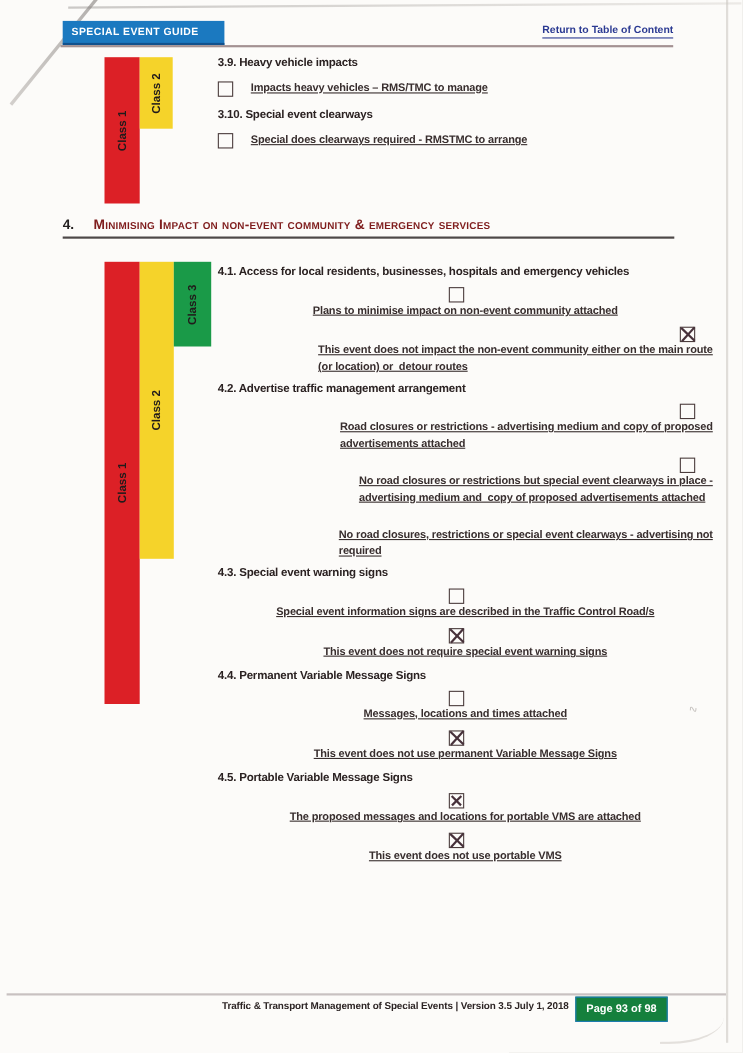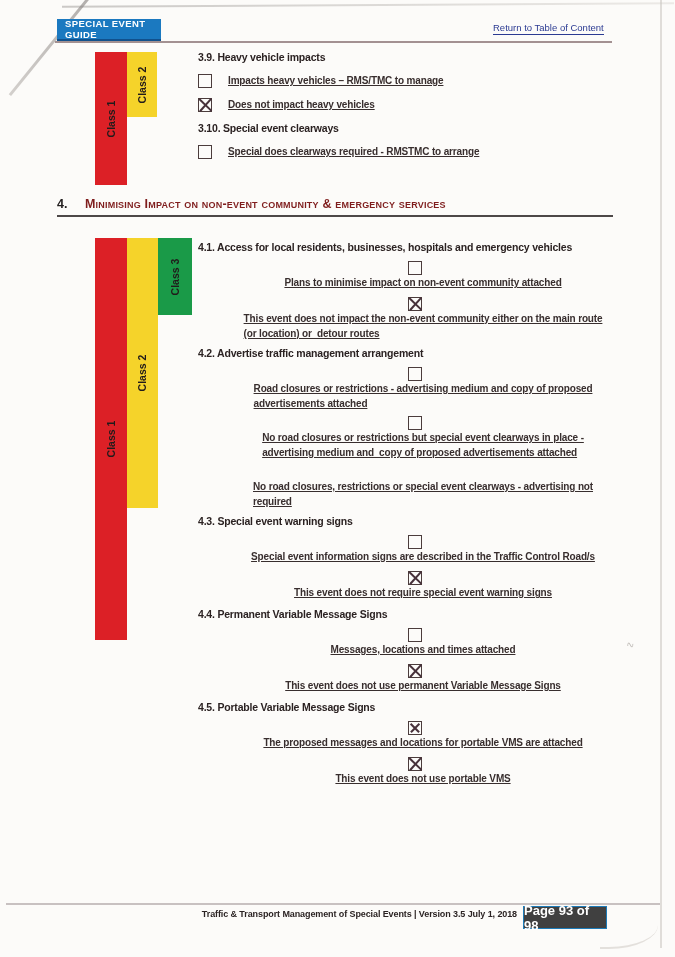--- a/index.html
+++ b/index.html
@@ -15,29 +15,29 @@
   .edge-corner{position:absolute;left:-14px;top:44px;width:128px;height:2.5px;
     background:linear-gradient(90deg,#b7b2ae,#807b78);transform:rotate(-51deg);opacity:.6;}
   .edge-right{position:absolute;left:660px;top:0;width:2px;height:948px;background:#c9c4bf;opacity:.55;}
   .edge-bottom-right{position:absolute;left:600px;top:925px;width:58px;height:22px;
     border-bottom:2px solid #ccc6c0;border-bottom-right-radius:85% 100%;opacity:.5;}
   .scribble{position:absolute;left:626px;top:639px;font-size:10px;color:#b3aeaa;
     transform:rotate(-14deg);opacity:.8;}
 
   
   .guide-badge{
-    position:absolute;left:57px;top:19px;width:104px;height:22px;
+    position:absolute;left:57px;top:19px;width:147px;height:22px;
     background:#1b79c0;border-bottom:2px solid #11518d;
     display:flex;align-items:center;padding-left:8px;box-sizing:border-box;
     color:#fff;font-weight:700;font-size:9.5px;letter-spacing:.4px;
   }
   .header-rule{position:absolute;left:55px;top:41px;width:557px;height:2px;background:#a39192;}
   .return-link{
     position:absolute;left:493px;top:22px;
-    font-size:9.5px;font-weight:400;color:#2b3a92;
+    font-size:9.5px;font-weight:700;color:#2b3a92;
     border-bottom:1.5px solid #2b3a92;padding-bottom:1px;cursor:pointer;
   }
 
   
   .bar{position:absolute;display:flex;align-items:center;justify-content:center;}
   .bar span{transform:rotate(-90deg);white-space:nowrap;font-weight:700;font-size:10.5px;color:#211b1b;}
   .bar.red{background:#dc2026;}
   .bar.yellow{background:#f5d32a;}
   .bar.green{background:#1a9a48;}
   .g1-red{left:95px;top:52px;width:32px;height:133px;}
@@ -50,21 +50,21 @@
   .content{position:absolute;}
   .content1{left:198px;top:50px;width:440px;}
   .content2{left:198px;top:240px;width:450px;}
   .blk-heading{
     font-weight:700;font-size:10.5px;letter-spacing:-0.2px;color:#2b2222;
     line-height:14px;margin-bottom:9px;white-space:nowrap;
   }
   .content2 .blk-heading{margin-bottom:7px;}
   .item{display:flex;align-items:center;margin-bottom:9px;}
   .content2 .item{margin-bottom:7px;flex-direction:column;}
-  .content2 .item.two{margin-bottom:5px;}
+  .content2 .item.two{margin-bottom:5px;align-items:flex-end;}
   .cb{
     position:relative;flex:none;width:12px;height:12px;
     border:1.5px solid #4b3c3c;margin-right:16px;background:transparent;
   }
   .cb[data-state^="checked"]::before{
     content:"";position:absolute;left:-2px;top:5px;width:17px;height:1.6px;
     background:#47313a;transform:rotate(44deg);
   }
   .cb[data-state^="checked"]::after{
     content:"";position:absolute;left:-2px;top:5px;width:17px;height:1.6px;
@@ -93,23 +93,23 @@
   }
 
   
   .footer-rule{position:absolute;left:6px;top:903px;width:654px;height:1.5px;background:#c8c1c1;}
   .footer-text{
     position:absolute;right:158px;top:909px;
     font-size:9px;font-weight:700;color:#2c2424;letter-spacing:-0.1px;white-space:nowrap;
   }
   .page-badge{
     position:absolute;left:523px;top:906px;width:84px;height:23px;
-    background:#404040;border:1px solid #1c7bb8;box-sizing:border-box;
+    background:#15803d;border:1px solid #1c7bb8;box-sizing:border-box;
     display:flex;align-items:center;justify-content:center;
-    color:#fff;font-weight:700;font-size:13px;
+    color:#fff;font-weight:700;font-size:10px;
   }
 </style>
 </head>
 <body>
 
 <div class="page">
 
   <div class="edge-top"></div>
   <div class="edge-corner"></div>
   <div class="edge-right"></div>
@@ -126,24 +126,20 @@
   <div class="bar yellow g1-yellow">
       <span>Class 2</span>
     </div>
 
   <div class="content content1">
     <div class="blk-heading">3.9. Heavy vehicle impacts</div>
     <div class="item">
       <span class="cb" data-state="unchecked"></span>
       <span class="item-text">Impacts heavy vehicles – RMS/TMC to manage</span>
     </div>
-    <div class="item">
-      <span class="cb" data-state="checked"></span>
-      <span class="item-text">Does not impact heavy vehicles</span>
-    </div>
     <div class="blk-heading">3.10. Special event clearways</div>
     <div class="item">
       <span class="cb" data-state="unchecked"></span>
       <span class="item-text">Special does clearways required - RMSTMC to arrange</span>
     </div>
   </div>
 
   <div class="sec4-title">
     <span class="sec4-num">4.</span>
     <span class="sec4-text">Minimising Impact on non-event community &amp; emergency services</span>

